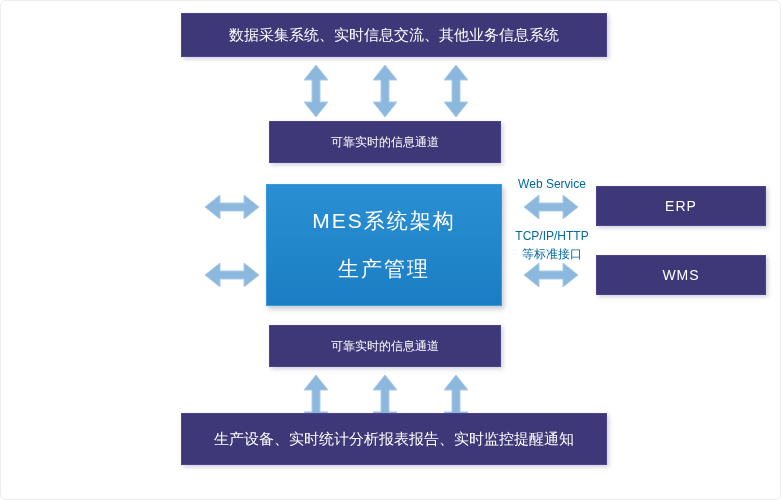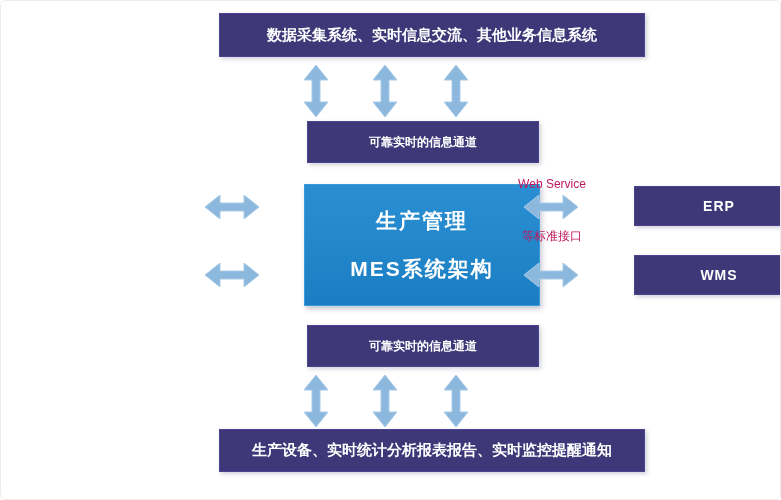--- a/index.html
+++ b/index.html
@@ -12,22 +12,21 @@
     border: 1px solid #ececec;
     border-radius: 6px;
     overflow: hidden;
   }
   .box {
     position: absolute;
     display: flex;
     align-items: center;
     justify-content: center;
     color: #ffffff;
-    font-weight: bold;
-    margin-left: 38px;
+    font-weight: normal;
   }
   .dark {
     background: #3e3778;
     border: 1px solid #4b4390;
     box-shadow: 2px 2px 4px rgba(70, 70, 110, 0.25);
   }
   .wide { font-size: 15px; }
   .channel { font-size: 12px; }
   .side { font-size: 14px; letter-spacing: 1px; }
   .center-box {
@@ -36,21 +35,21 @@
     box-shadow: 2px 3px 5px rgba(70, 70, 110, 0.3);
     flex-direction: column;
     gap: 20px;
     font-size: 21px;
     letter-spacing: 2px;
   }
   .arrow { position: absolute; line-height: 0; }
   .arrow svg { display: block; }
   .note {
     position: absolute;
-    color: #be185d;
+    color: #0369a1;
     font-size: 12px;
     text-align: center;
     line-height: 1.5;
   }
 </style>
 </head>
 <body>
 
 <div class="canvas">
 
@@ -68,22 +67,22 @@
   </div>
   <div class="arrow" style="left:443px; top:64px;">
     <svg width="24" height="52" viewBox="0 0 24 52">
         <polygon points="12,0 24,15 16,15 16,37 24,37 12,52 0,37 8,37 8,15 0,15" fill="#8cb8dd" stroke="#a9cbe8" stroke-width="1"></polygon>
       </svg>
   </div>
 
   <div class="box dark channel" style="left:268px; top:120px; width:232px; height:42px;">可靠实时的信息通道</div>
 
   <div class="box center-box" style="left:265px; top:183px; width:236px; height:122px;">
+    <span>MES系统架构</span>
     <span>生产管理</span>
-    <span>MES系统架构</span>
   </div>
 
 
   <div class="arrow" style="left:204px; top:194px;">
     <svg width="54" height="24" viewBox="0 0 54 24">
         <polygon points="0,12 15,0 15,8 39,8 39,0 54,12 39,24 39,16 15,16 15,24" fill="#8cb8dd" stroke="#a9cbe8" stroke-width="1"></polygon>
       </svg>
   </div>
   <div class="arrow" style="left:204px; top:262px;">
     <svg width="54" height="24" viewBox="0 0 54 24">
@@ -100,20 +99,21 @@
       </svg>
   </div>
   <div class="arrow" style="left:523px; top:262px;">
     <svg width="54" height="24" viewBox="0 0 54 24">
         <polygon points="0,12 15,0 15,8 39,8 39,0 54,12 39,24 39,16 15,16 15,24" fill="#8cb8dd" stroke="#a9cbe8" stroke-width="1"></polygon>
       </svg>
   </div>
 
   <div class="note" style="left:505px; top:174px; width:92px;">Web Service</div>
   <div class="note" style="left:503px; top:226px; width:96px;">
+    <div>TCP/IP/HTTP</div>
     <div>等标准接口</div>
   </div>
 
   <div class="box dark channel" style="left:268px; top:324px; width:232px; height:42px;">可靠实时的信息通道</div>
 
   <div class="arrow" style="left:303px; top:374px;">
     <svg width="24" height="52" viewBox="0 0 24 52">
         <polygon points="12,0 24,15 16,15 16,37 24,37 12,52 0,37 8,37 8,15 0,15" fill="#8cb8dd" stroke="#a9cbe8" stroke-width="1"></polygon>
       </svg>
   </div>
@@ -121,15 +121,15 @@
     <svg width="24" height="52" viewBox="0 0 24 52">
         <polygon points="12,0 24,15 16,15 16,37 24,37 12,52 0,37 8,37 8,15 0,15" fill="#8cb8dd" stroke="#a9cbe8" stroke-width="1"></polygon>
       </svg>
   </div>
   <div class="arrow" style="left:443px; top:374px;">
     <svg width="24" height="52" viewBox="0 0 24 52">
         <polygon points="12,0 24,15 16,15 16,37 24,37 12,52 0,37 8,37 8,15 0,15" fill="#8cb8dd" stroke="#a9cbe8" stroke-width="1"></polygon>
       </svg>
   </div>
 
-  <div class="box dark wide" style="left:180px; top:428px; width:426px; height:43px;">生产设备、实时统计分析报表报告、实时监控提醒通知</div>
+  <div class="box dark wide" style="left:180px; top:412px; width:426px; height:52px;">生产设备、实时统计分析报表报告、实时监控提醒通知</div>
 
 </div>
 
 </body></html>

